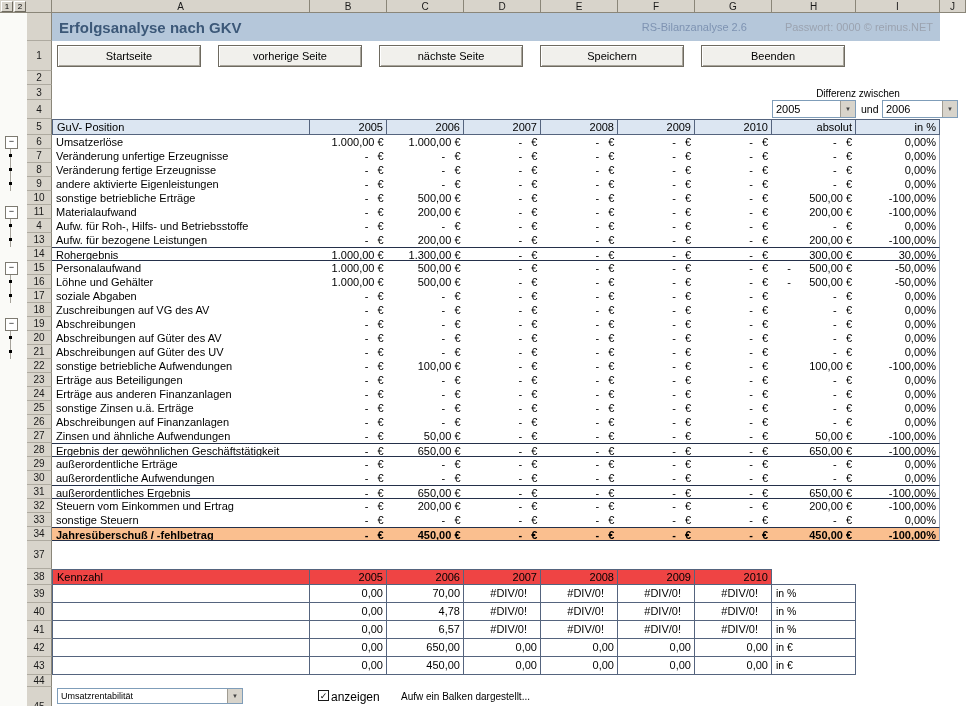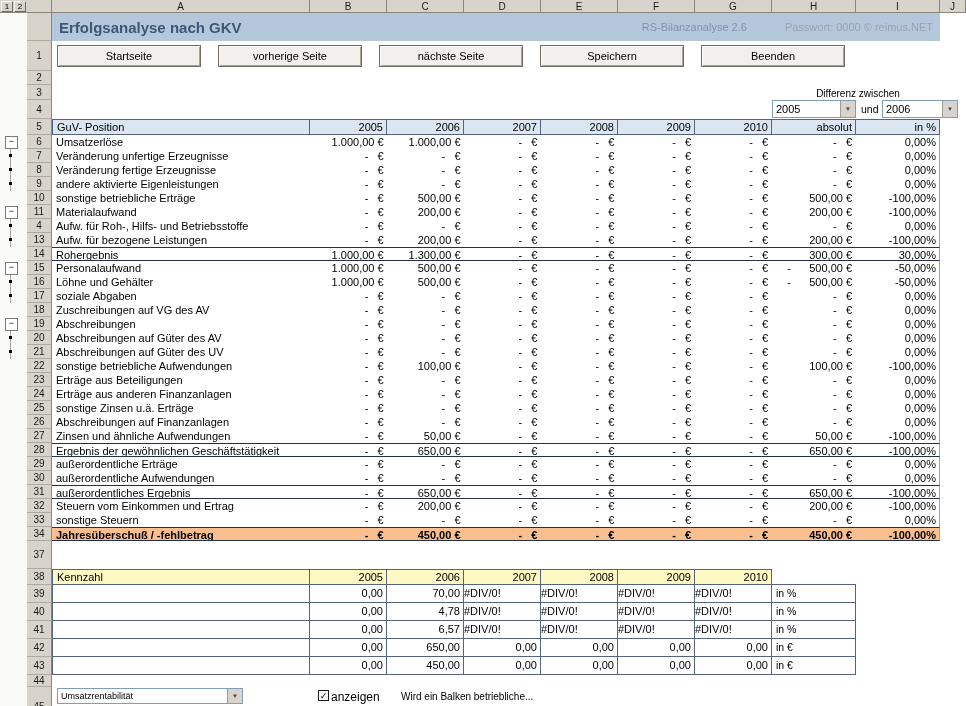--- a/index.html
+++ b/index.html
@@ -64,28 +64,28 @@
   .total .cells{background:#fabf8f;font-weight:bold;border-top:1px solid #24304a;border-bottom:1px solid #24304a}
 
   
   .mark{position:absolute;left:0;top:0;width:27px;height:100%}
   .mark.minus::before{content:"−";position:absolute;left:5px;top:1px;width:11px;height:11px;
     background:#fff;border:1px solid #7d7a71;font-size:9px;line-height:9px;text-align:center;color:#000}
   .mark.dot::after{content:"";position:absolute;left:10px;top:0;height:100%;border-left:1px solid #a5a29a}
   .mark.dot::before{content:"";position:absolute;left:9px;top:5px;width:3px;height:3px;background:#000;z-index:1}
 
   
-  .khead .c{background:#fef9c3;border-top:1px solid #55647e;border-bottom:1px solid #55647e;
+  .khead .c{background:#ef4444;border-top:1px solid #55647e;border-bottom:1px solid #55647e;
     border-right:1px solid #55647e;font-size:11px;line-height:14px}
   .khead .c:first-child{border-left:1px solid #55647e}
   .khead .cHfill{background:#fff;border:none;border-bottom:1px solid #55647e}
   .krow .c{border-right:1px solid #55647e;border-bottom:1px solid #55647e}
   .krow .cA{border-left:1px solid #55647e;padding:0}
   .kunit{padding-left:4px;font-size:10.5px}
-  .err{text-align:left;padding-right:4px}
+  .err{text-align:right;padding-right:13px}
 
   
   .bcombo{left:5px;top:1px;width:186px;height:16px;font-size:9px}
   .cb{position:absolute;left:266px;top:3px;width:11px;height:11px;border:1px solid #1a1a1a;background:#fff;
     font-size:9px;line-height:10px;text-align:center}
   .cblabel{position:absolute;left:279px;top:3px;font-size:12px;font-weight:normal}
   .bnote{position:absolute;left:349px;top:4px;font-size:10px}
 </style>
 </head>
 <body>
@@ -819,17 +819,17 @@
   <div class="r h-r45">
     <div class="gut"></div>
     <div class="rn">45</div>
     <div class="cells">
       <span class="combo bcombo">
         <span class="cval">Umsatzrentabilität</span>
         <span class="cbtn">▼</span>
       </span>
       <span class="cb">✓</span>
       <span class="cblabel">anzeigen</span>
-      <span class="bnote">Wird ein Balken betriebliche...</span>
+      <span class="bnote">Aufw ein Balken dargestellt...</span>
     </div>
   </div>
 
 </div>
 
 </body></html>

